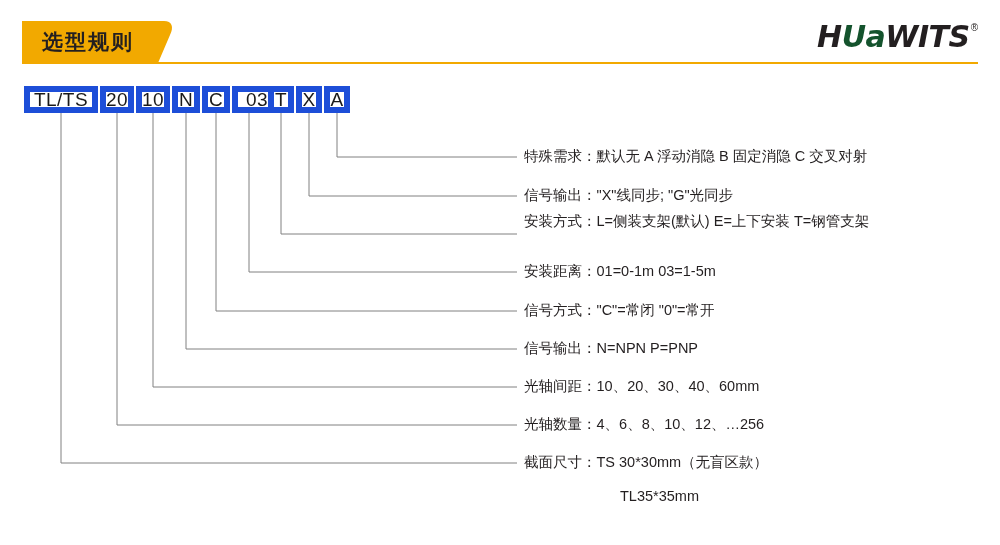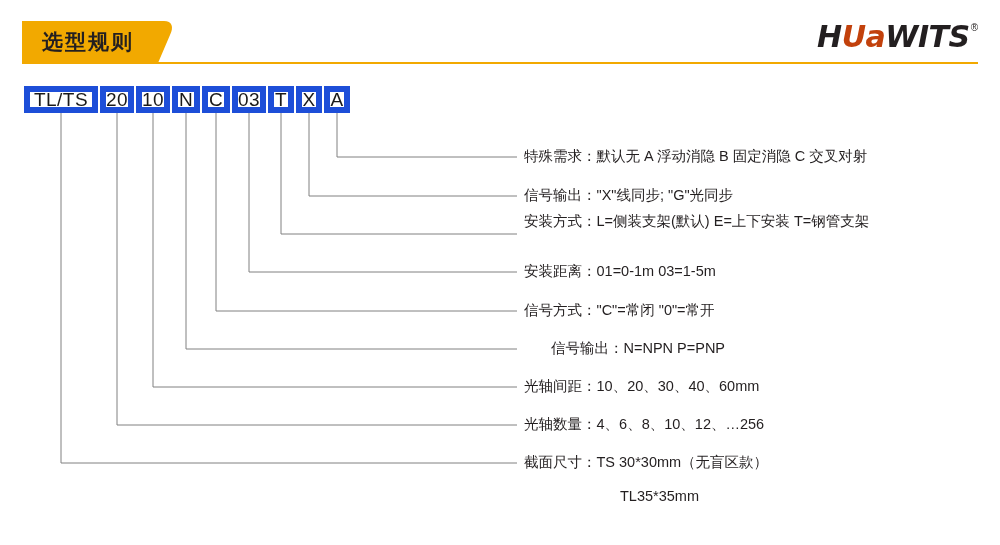--- a/index.html
+++ b/index.html
@@ -57,21 +57,21 @@
   }
   #logo-word {
     font-family: "DejaVu Sans", sans-serif;
     font-size: 30px;
     font-weight: bold;
     font-style: italic;
     letter-spacing: -0.5px;
     line-height: 30px;
   }
   #logo-word .dark { color: #231f20; }
-  #logo-word .cyan { color: #c2410c; }
+  #logo-word .cyan { color: #14532d; }
   #logo-reg {
     font-size: 10px;
     color: #231f20;
     line-height: 10px;
     margin-left: 1px;
     margin-top: 1px;
   }
 
   
   #code-row {
@@ -139,21 +139,21 @@
     <div id="logo-word"><span class="dark">H</span><span class="cyan">Ua</span><span class="dark">WITS</span></div>
     <div id="logo-reg">®</div>
   </div>
 
   <div id="code-row">
       <div class="code-box" style="left: 0px; width: 74px;">TL/TS</div>
       <div class="code-box" style="left: 76px; width: 34px;">20</div>
       <div class="code-box" style="left: 112px; width: 34px;">10</div>
       <div class="code-box" style="left: 148px; width: 28px;">N</div>
       <div class="code-box" style="left: 178px; width: 28px;">C</div>
-      <div class="code-box" style="left: 208px; width: 34px;">03</div>
+      <div class="code-box" style="left: 208px; width: 50px;">03</div>
       <div class="code-box" style="left: 244px; width: 26px;">T</div>
       <div class="code-box" style="left: 272px; width: 26px;">X</div>
       <div class="code-box" style="left: 300px; width: 26px;">A</div>
     </div>
 
   <svg id="leaders" viewBox="0 0 1000 545">
       <path d="M337,113 L337,157 L517,157" stroke="#808080" stroke-width="1" fill="none"></path>
       <path d="M309,113 L309,196 L517,196" stroke="#808080" stroke-width="1" fill="none"></path>
       <path d="M281,113 L281,234 L517,234" stroke="#808080" stroke-width="1" fill="none"></path>
       <path d="M249,113 L249,272 L517,272" stroke="#808080" stroke-width="1" fill="none"></path>
@@ -163,20 +163,20 @@
       <path d="M117,113 L117,425 L517,425" stroke="#808080" stroke-width="1" fill="none"></path>
       <path d="M61,113 L61,463 L517,463" stroke="#808080" stroke-width="1" fill="none"></path>
     </svg>
 
   <div id="annotations">
       <div class="anno" style="top: 147px;"><span class="label">特殊需求：</span><span class="value">默认无  A 浮动消隐  B 固定消隐  C 交叉对射</span></div>
       <div class="anno" style="top: 186px;"><span class="label">信号输出：</span><span class="value">"X"线同步; "G"光同步</span></div>
       <div class="anno" style="top: 212px;"><span class="label">安装方式：</span><span class="value">L=侧装支架(默认)  E=上下安装  T=钢管支架</span></div>
       <div class="anno" style="top: 262px;"><span class="label">安装距离：</span><span class="value">01=0-1m  03=1-5m</span></div>
       <div class="anno" style="top: 301px;"><span class="label">信号方式：</span><span class="value">"C"=常闭  "0"=常开</span></div>
-      <div class="anno" style="top: 339px; margin-left: 27px;"><span class="label">信号输出：</span><span class="value">N=NPN  P=PNP</span></div>
+      <div class="anno" style="top: 339px;"><span class="label">信号输出：</span><span class="value">N=NPN  P=PNP</span></div>
       <div class="anno" style="top: 377px;"><span class="label">光轴间距：</span><span class="value">10、20、30、40、60mm</span></div>
       <div class="anno" style="top: 415px;"><span class="label">光轴数量：</span><span class="value">4、6、8、10、12、…256</span></div>
       <div class="anno" style="top: 453px;"><span class="label">截面尺寸：</span><span class="value">TS 30*30mm（无盲区款）</span></div>
       <div class="anno-sub" style="top: 487px; text-align: center;">TL35*35mm</div>
     </div>
 
 </div>
 
 </body></html>

